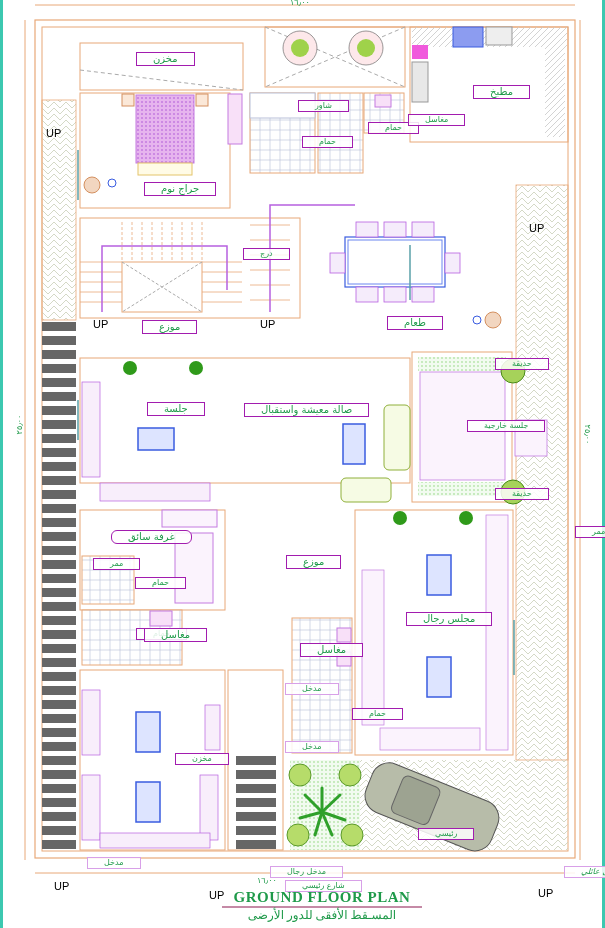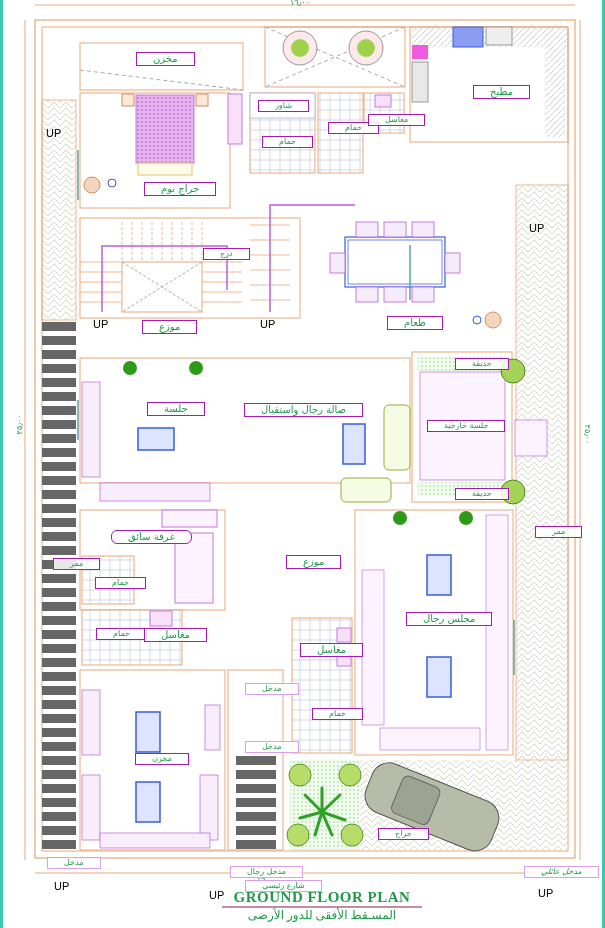--- a/index.html
+++ b/index.html
@@ -1,19 +1,19 @@
 <!DOCTYPE html>
 <html><head>
 <meta charset="utf-8">
 <style>
   html,body{margin:0;padding:0;background:#fff;}
   body{width:605px;height:928px;position:relative;overflow:hidden;font-family:"DejaVu Sans",sans-serif;}
   #plan{position:absolute;left:0;top:0;width:605px;height:928px;}
   .lbl{position:absolute;font-family:"DejaVu Sans",sans-serif;color:#1f9a4a;font-size:10px;line-height:12px;padding:0 16px;border:1px solid #a21caf;background:rgba(255,255,255,0.85);white-space:nowrap;direction:rtl;}
-  .lbl.sm{font-size:8px;line-height:10px;}
+  .lbl.sm{font-size:8px;line-height:10px;margin-left:40px;}
   .lbl.pink{border-color:#d8a0e8;}
   .up{position:absolute;font-family:"Liberation Sans",sans-serif;font-size:11px;color:#000;line-height:12px;text-align:center;}
   .dim{position:absolute;font-family:"DejaVu Sans",sans-serif;font-size:8px;color:#1f9a4a;}
   .title{position:absolute;left:222px;top:889px;width:200px;text-align:center;font-family:"Liberation Serif",serif;font-weight:bold;font-size:15px;color:#1f9a4a;letter-spacing:0.5px;}
   .title-line{position:absolute;left:222px;top:906px;width:200px;height:2px;background:#c58aa6;}
   .subtitle{position:absolute;left:222px;top:908px;width:200px;text-align:center;font-family:Liberation Serif, serif;font-size:12px;color:#1f9a4a;direction:rtl;}
   .frame{position:absolute;left:0;top:0;width:3px;height:928px;background:#3cc8b0;}
   .frame.r{left:602px;}
 </style>
 </head>
@@ -244,35 +244,35 @@
 <div class="lbl sm" style="left:328px;top:122px;">حمام</div>
 <div class="lbl sm" style="left:368px;top:114px;">مغاسل</div>
 <div class="lbl" style="left:473px;top:85px;">مطبخ</div>
 <div class="lbl sm" style="left:203px;top:248px;">درج</div>
 <div class="lbl" style="left:142px;top:320px;">موزع</div>
 <div class="lbl" style="left:387px;top:316px;">طعام</div>
 <div class="lbl sm" style="left:455px;top:358px;">حديقة</div>
 <div class="lbl sm" style="left:427px;top:420px;">جلسة خارجية</div>
 <div class="lbl sm" style="left:455px;top:488px;">حديقة</div>
 <div class="lbl" style="left:147px;top:402px;">جلسة</div>
-<div class="lbl" style="left:244px;top:403px;">صالة رجال واستقبال</div>
+<div class="lbl" style="left:244px;top:403px;">صالة معيشة واستقبال</div>
 <div class="lbl" style="left:111px;top:530px;border-radius:6px;">غرفة سائق</div>
 <div class="lbl sm" style="left:95px;top:577px;">حمام</div>
 <div class="lbl sm" style="left:96px;top:628px;">حمام</div>
 <div class="lbl" style="left:144px;top:628px;">مغاسل</div>
 <div class="lbl" style="left:286px;top:555px;">موزع</div>
 <div class="lbl" style="left:406px;top:612px;">مجلس رجال</div>
 <div class="lbl" style="left:300px;top:643px;">مغاسل</div>
 <div class="lbl sm" style="left:312px;top:708px;">حمام</div>
 <div class="lbl sm" style="left:535px;top:526px;">ممر</div>
 <div class="lbl sm" style="left:53px;top:558px;">ممر</div>
 <div class="lbl sm" style="left:135px;top:753px;">مخزن</div>
 <div class="lbl sm pink" style="left:245px;top:683px;">مدخل</div>
 <div class="lbl sm pink" style="left:245px;top:741px;">مدخل</div>
-<div class="lbl sm" style="left:378px;top:828px;">جراج</div>
+<div class="lbl sm" style="left:378px;top:828px;">رئيسي</div>
 <div class="lbl sm pink" style="left:47px;top:857px;">مدخل</div>
 <div class="lbl sm pink" style="left:230px;top:866px;">مدخل رجال</div>
 <div class="lbl sm pink" style="left:524px;top:866px;font-style:italic;">مدخل عائلي</div>
 <div class="lbl sm pink" style="left:245px;top:880px;">شارع رئيسي</div>
 
 <div class="up" style="left:46px;top:127px;">UP</div>
 <div class="up" style="left:93px;top:318px;">UP</div>
 <div class="up" style="left:260px;top:318px;">UP</div>
 <div class="up" style="left:529px;top:222px;">UP</div>
 <div class="up" style="left:54px;top:880px;">UP</div>

